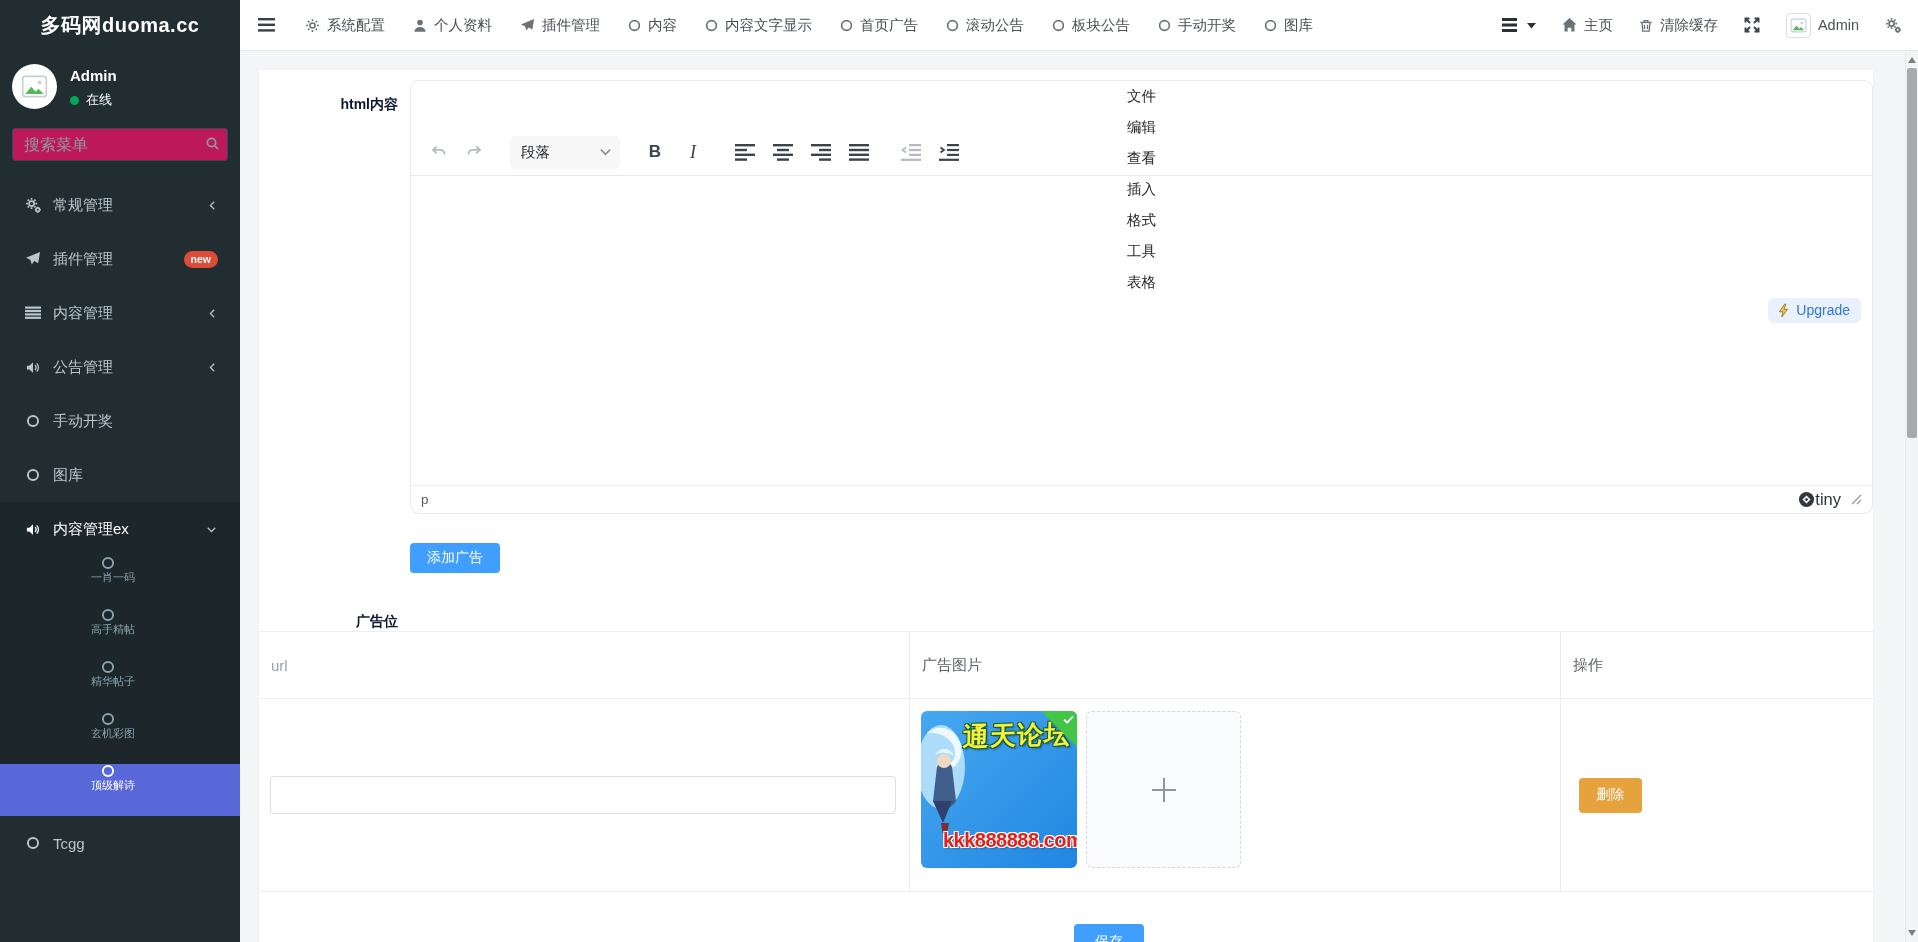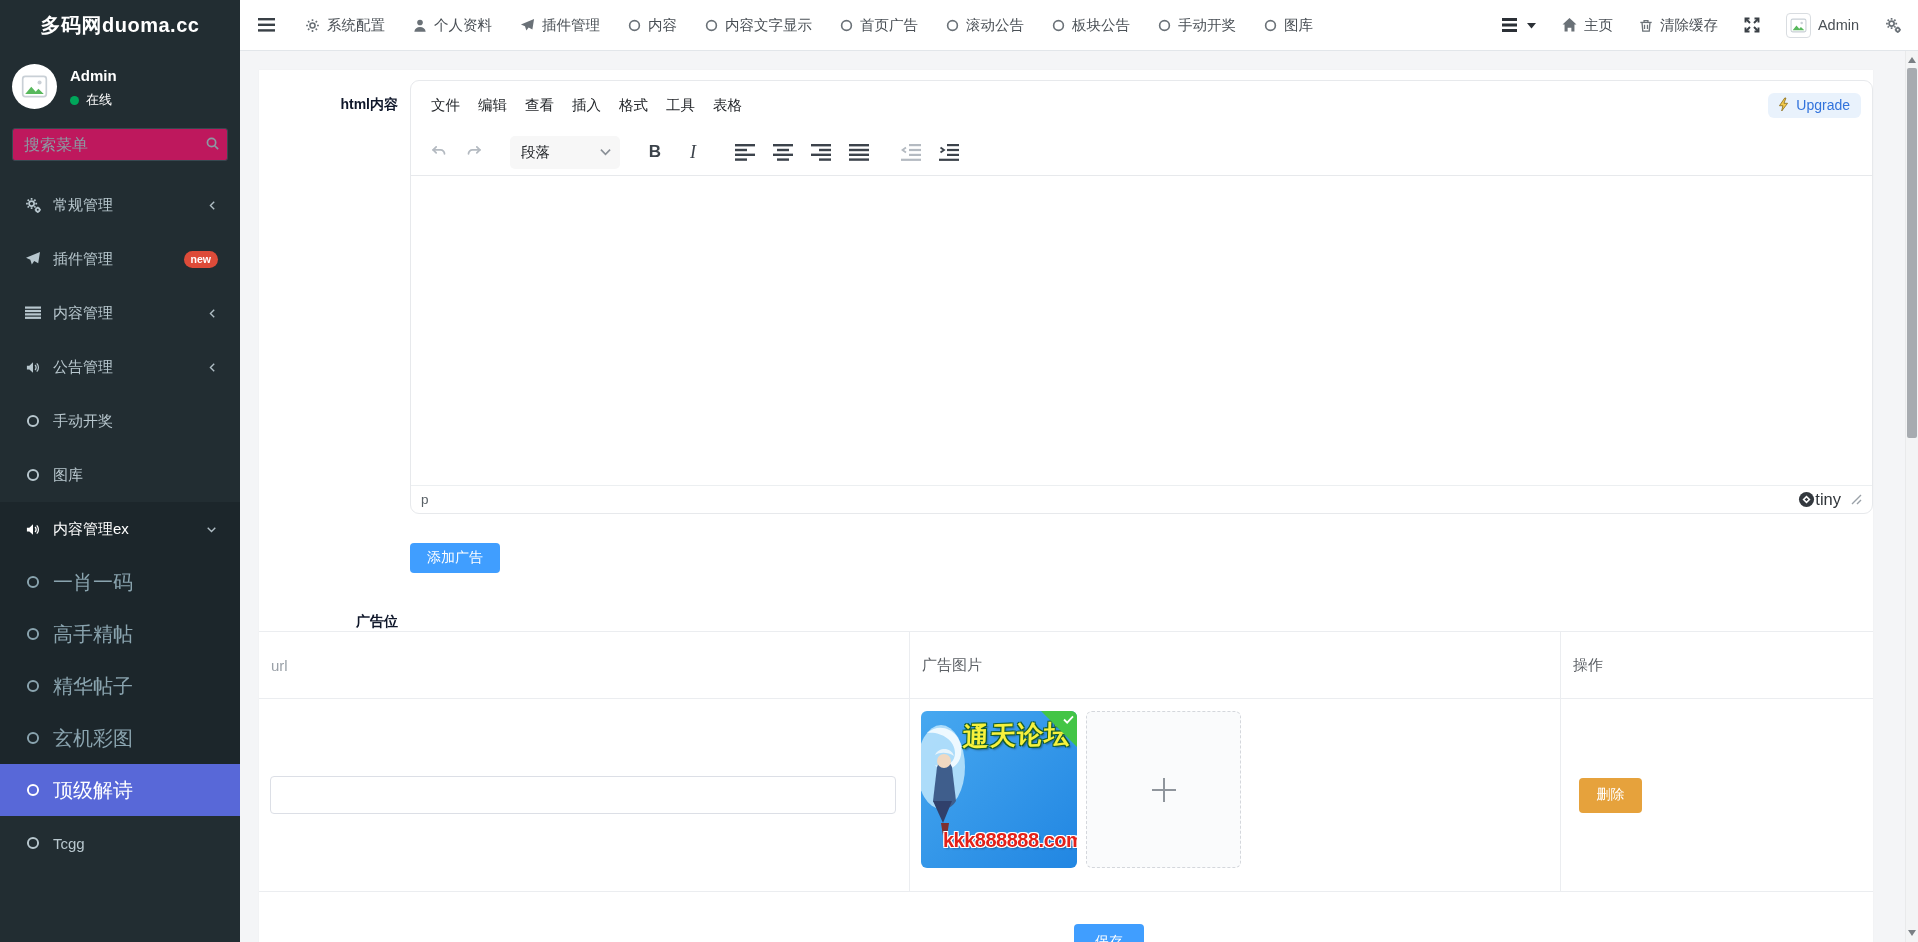--- a/index.html
+++ b/index.html
@@ -26,21 +26,21 @@
   .mi { height:54px; display:flex; align-items:center; padding:0 22px 0 24px;
     color:#b8c7ce; font-size:15px; cursor:pointer; }
   .mi .ic { width:18px; margin-right:11px; display:flex; justify-content:center; color:#b8c7ce; }
   .mi .chev { margin-left:auto; color:#b0bec5; display:flex; }
   .badge-new { margin-left:auto; background:#dd4b39; color:#fff; font-size:10.5px; font-weight:700;
     padding:2px 7px 3px; border-radius:9px; }
   .group-open { background:#1c262b; }
   .group-open .mi-parent { color:#fff; }
   .group-open .mi-parent .ic { color:#fff; }
   .smi { height:52px; display:flex; align-items:center; padding:0 38px 0 24px;
-    color:#8aa4af; font-size:20px; cursor:pointer; }
+    color:#8aa4af; font-size:11px; cursor:pointer;flex-direction:column; }
   .smi .ic { width:18px; margin-right:11px; display:flex; justify-content:center; }
   .smi.active { background:#5868d8; color:#fff; }
 
   
   .navbar { position:fixed; left:240px; top:0; right:0; height:51px; background:#fff;
     border-bottom:1px solid #e2e6ea; display:flex; align-items:center; padding:0 16px 0 18px; z-index:20; }
   .nav-left { display:flex; align-items:center; gap:28px; }
   .hamburger { color:#394046; display:flex; cursor:pointer; margin-right:2px; }
   .nav-item { display:flex; align-items:center; gap:7px; color:#4a5056; font-size:14.5px; cursor:pointer; white-space:nowrap; }
   .nav-item .nic { color:#6a7177; display:flex; }
@@ -52,21 +52,21 @@
   .content { position:fixed; left:240px; top:51px; right:13px; bottom:0; background:#f4f5f7;
     padding:19px 32px 0 19px; overflow:hidden; }
   .panel { background:#fff; min-height:1200px; box-shadow:0 0 1px rgba(0,0,0,.06); padding-bottom:60px; }
   .form-row { display:flex; }
   .flabel { width:139px; text-align:right; margin-right:12px; font-size:14px; font-weight:700; color:#0f172a; flex:none; }
 
   
   .row-editor { padding-top:10px; }
   .row-editor .flabel { padding-top:16px; }
   .tox { flex:1; border:1px solid #e7e9ec; border-radius:9px; background:#fff; margin-right:0; overflow:hidden; }
-  .menubar { height:48px; display:flex; align-items:center; padding:0 11px; }
+  .menubar { height:48px; display:flex; align-items:center; padding:0 11px;flex-direction:column; }
   .mbar-item { padding:6px 9px; font-size:14.5px; color:#23262a; cursor:pointer; border-radius:3px; }
   .upgrade { margin-left:auto; display:flex; align-items:center; gap:6px; background:#e9f2fc; color:#3273dc;
     font-size:14px; padding:4px 11px 5px 9px; border-radius:6px; cursor:pointer; }
   .toolbar { height:47px; display:flex; align-items:center; padding:0 9px; border-bottom:1px solid #e7e9ec; }
   .tgroup { display:flex; align-items:center; gap:4px; margin-right:18px; }
   .tbtn { width:34px; height:34px; display:flex; align-items:center; justify-content:center;
     border-radius:4px; color:#3c434b; cursor:pointer; }
   .tbtn.disabled { color:#b4bac1; }
   .format-chip { width:110px; height:33px; background:#f7f7f7; border-radius:5px; display:flex;
     align-items:center; justify-content:space-between; padding:0 9px 0 11px; font-size:14.5px; color:#23262a; cursor:pointer; }

